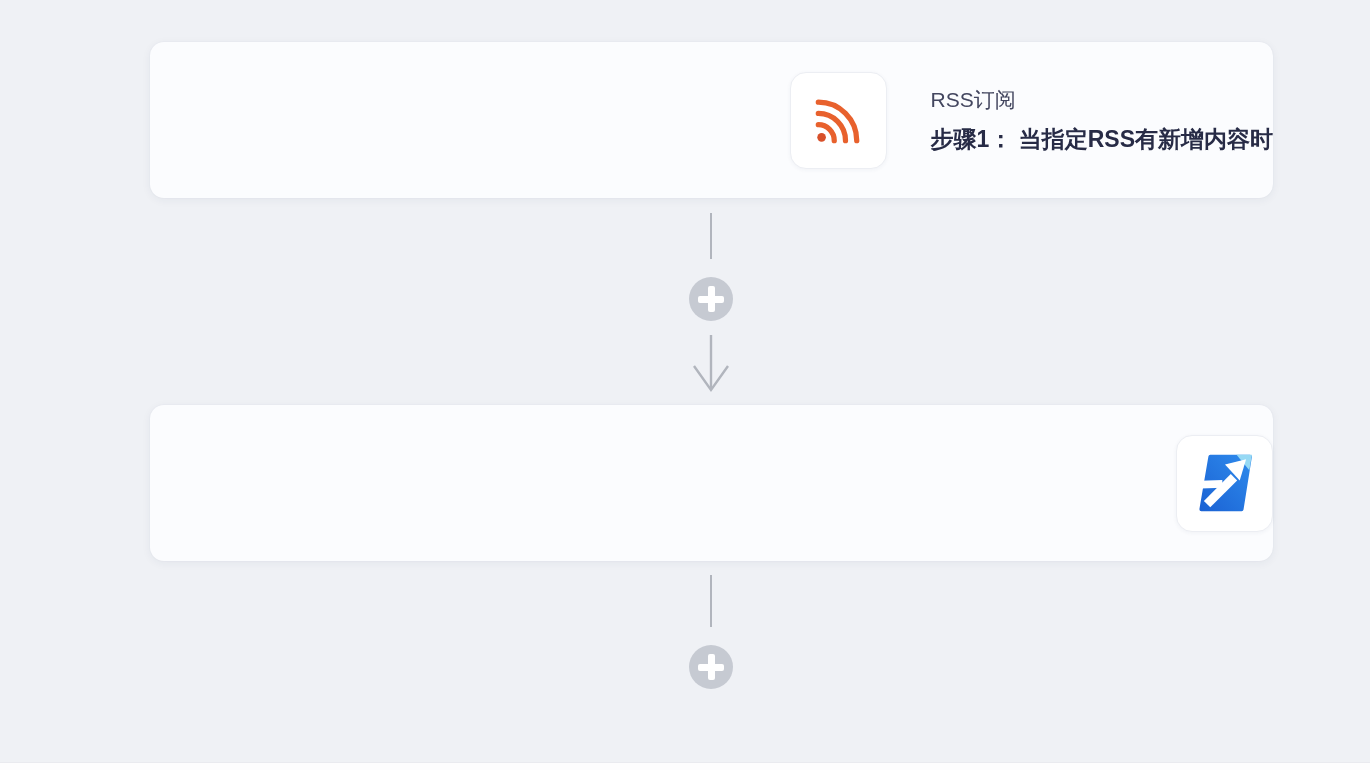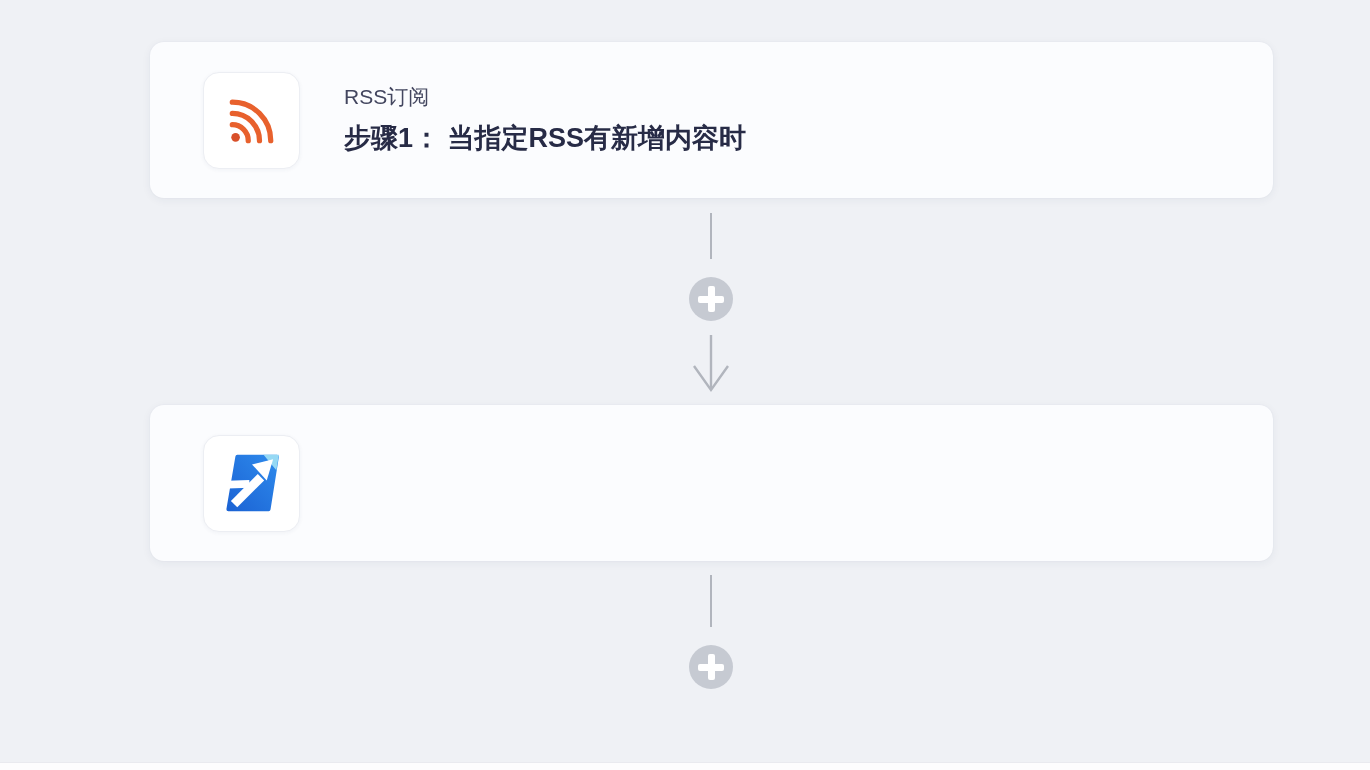--- a/index.html
+++ b/index.html
@@ -19,20 +19,21 @@
     left: 150px;
     width: 1123px;
     height: 156px;
     background: #fbfcfe;
     border-radius: 14px;
     box-shadow: 0 2px 10px rgba(40,50,90,0.06), 0 0 2px rgba(40,50,90,0.05);
     display: flex;
     align-items: center;
     padding-left: 53px;
     cursor: pointer;
+    justify-content: flex-end;
   }
   .step-card.card-1 { top: 42px; }
   .step-card.card-2 { top: 405px; }
   .icon-tile {
     width: 97px;
     height: 97px;
     background: #ffffff;
     border: 1px solid #eceef3;
     border-radius: 16px;
     box-shadow: 0 1px 4px rgba(40,50,90,0.05);
@@ -47,21 +48,21 @@
     flex-direction: column;
     gap: 13px;
   }
   .app-name {
     font-size: 21px;
     line-height: 1.2;
     color: #43465f;
     font-weight: 400;
   }
   .step-title {
-    font-size: 27px;
+    font-size: 23px;
     line-height: 1.25;
     color: #272b46;
     font-weight: 700;
   }
   .connector-line {
     position: absolute;
     left: 710px;
     width: 2px;
     background: #b1b5bd;
   }

